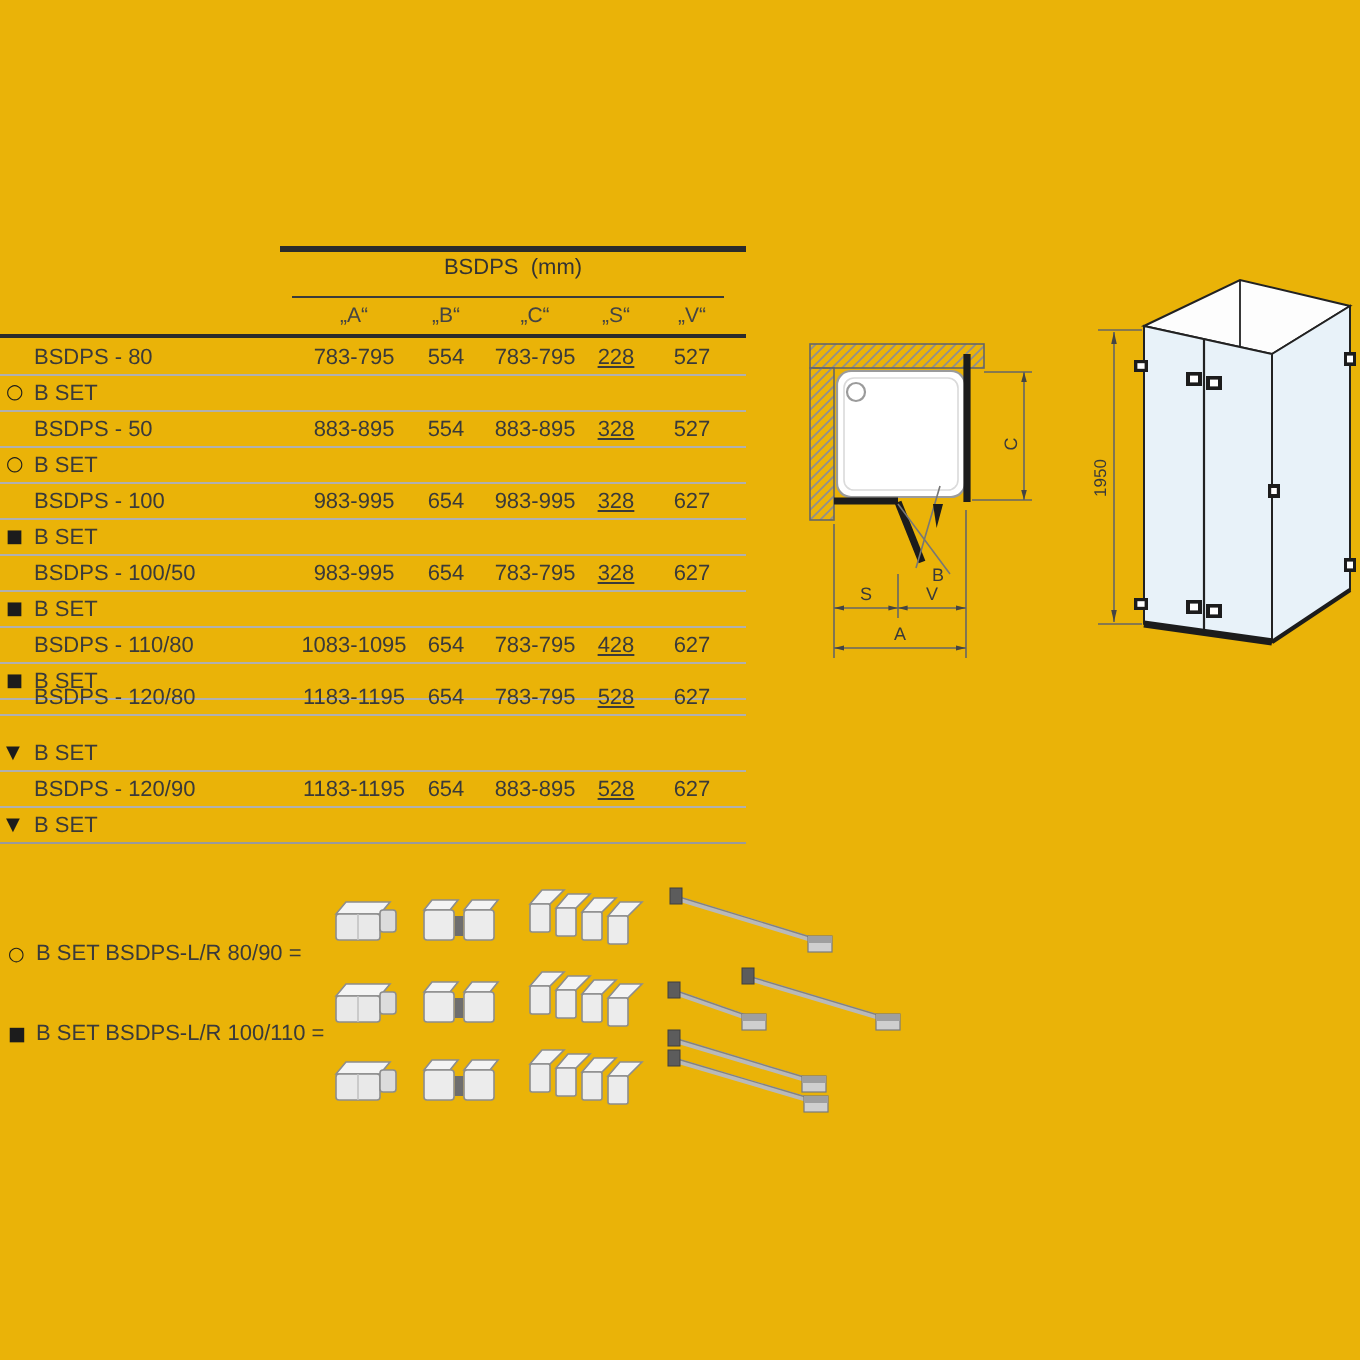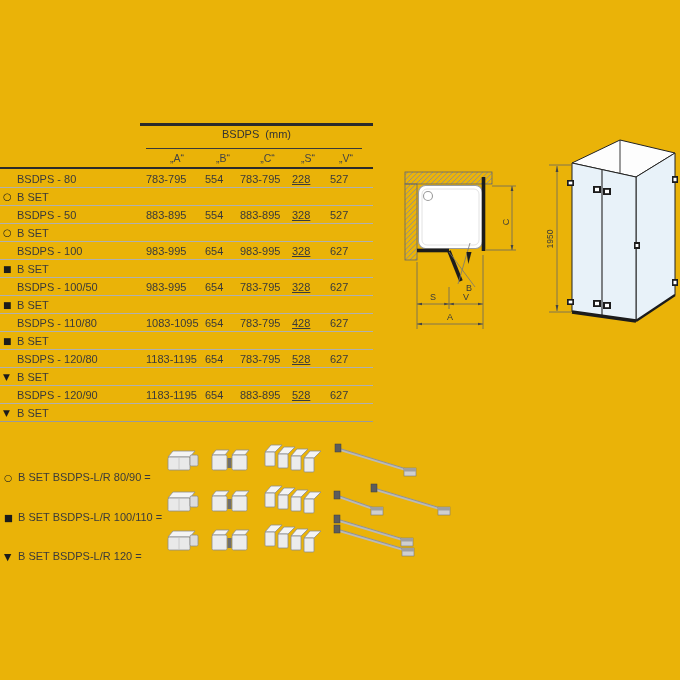--- a/index.html
+++ b/index.html
@@ -9,21 +9,21 @@
   .hline{position:absolute;background:#b0b0b0;height:1px;}
   .thick{background:#2b2b2b;}
   
   .tbl-title{position:absolute;left:140px;top:128px;width:233px;text-align:center;
              font-size:11px;color:#333;white-space:pre;}
   .colhdr{position:absolute;top:151px;height:15px;line-height:15px;text-align:center;
           font-size:10.5px;color:#444;}
   .row{position:absolute;left:0;width:373px;height:18px;line-height:18px;font-size:11px;
        border-bottom:1px solid #b0b0b0;box-sizing:border-box;}
   .row.noline{border-bottom:none;}
-  .cell{position:absolute;top:0;height:18px;line-height:18px;text-align:left;}
+  .cell{position:absolute;top:0;height:18px;line-height:18px;text-align:center;}
   .c-model{left:17px;text-align:center;}
   .c-a{left:146px;width:62px;} .c-b{left:205px;width:36px;} .c-c{left:240px;width:55px;}
   .c-s{left:292px;width:32px;text-decoration:underline;} .c-v{left:330px;width:32px;}
   .sym{position:absolute;left:3px;top:0;width:13px;height:18px;line-height:18px;
        font-family:"DejaVu Sans",sans-serif;font-size:9px;color:#1c1c1c;text-align:left;}
   .sym-lg{font-size:10px;}
   
   .legend-row{position:absolute;left:4px;height:16px;line-height:16px;font-size:11px;color:#3a3a3a;margin-top:20px;}
   .legend-sym{display:inline-block;width:14px;font-family:"DejaVu Sans",sans-serif;font-size:9.5px;color:#1c1c1c;}
   svg text{font-family:"Liberation Sans",sans-serif;fill:#3a3a3a;}
@@ -103,21 +103,21 @@
     <span class="cell c-b">654</span>
     <span class="cell c-c">783-795</span>
     <span class="cell c-s">428</span>
     <span class="cell c-v">627</span>
   </div>
   <div class="row" style="top:332px;">
     <span class="sym">■</span>
     <span class="cell c-model">B SET</span>
   </div>
 
-  <div class="row" style="top:350px;">
+  <div class="row" style="top:340px;">
     <span class="cell c-model">BSDPS - 120/80</span>
     <span class="cell c-a">1183-1195</span>
     <span class="cell c-b">654</span>
     <span class="cell c-c">783-795</span>
     <span class="cell c-s">528</span>
     <span class="cell c-v">627</span>
   </div>
   <div class="row" style="top:368px;">
     <span class="sym">▼</span>
     <span class="cell c-model">B SET</span>
@@ -226,23 +226,20 @@
       <rect x="94" y="108" width="6" height="7" fill="#1c1c1c"></rect>
         <rect x="95.6" y="110" width="2.8" height="3" fill="#fff"></rect>
     </g>
   </svg>
 
   <div class="legend-row" style="top:449px;">
     <span class="legend-sym">○</span><span>B SET BSDPS-L/R 80/90 =</span>
   </div>
   <div class="legend-row" style="top:489px;">
     <span class="legend-sym">■</span><span>B SET BSDPS-L/R 100/110 =</span>
-  </div>
-  <div class="legend-row" style="top:528px;">
-    <span class="legend-sym">▼</span><span>B SET BSDPS-L/R 120 =</span>
   </div>
 
   <svg width="0" height="0" style="position:absolute">
     <defs>
       <g id="part-corner">
         <polygon points="3,10 8,4 30,4 25,10" fill="#f4f4f4" stroke="#8d8d8d" stroke-width="0.8"></polygon>
         <rect x="3" y="10" width="22" height="13" rx="1.5" fill="#e9e9e9" stroke="#8d8d8d" stroke-width="0.8"></rect>
         <rect x="25" y="8" width="8" height="11" rx="1.5" fill="#dcdcdc" stroke="#8d8d8d" stroke-width="0.8"></rect>
         <line x1="14" y1="10" x2="14" y2="23" stroke="#c2c2c2" stroke-width="0.8"></line>
       </g>

